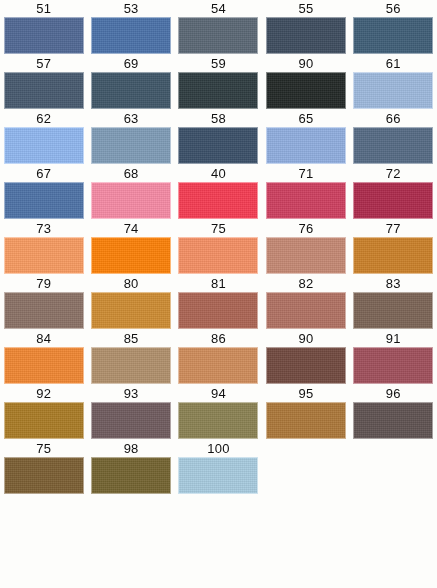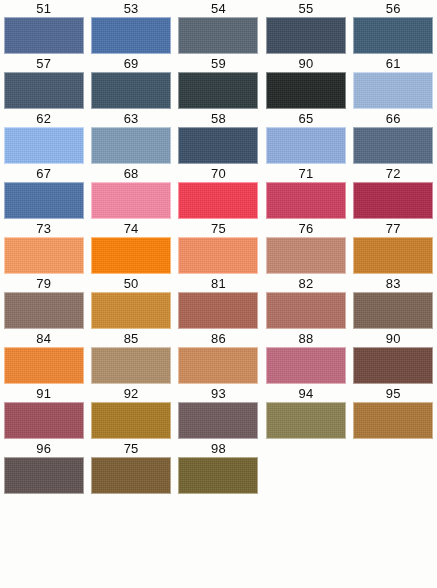--- a/index.html
+++ b/index.html
@@ -130,21 +130,21 @@
     </div>
     <div class="cell">
       <div class="swatch-label">67</div>
       <div class="swatch" style="background-color: rgb(77, 114, 166);"></div>
     </div>
     <div class="cell">
       <div class="swatch-label">68</div>
       <div class="swatch" style="background-color: rgb(245, 137, 164);"></div>
     </div>
     <div class="cell">
-      <div class="swatch-label">70</div>
+      <div class="swatch-label">40</div>
       <div class="swatch" style="background-color: rgb(245, 60, 82);"></div>
     </div>
     <div class="cell">
       <div class="swatch-label">71</div>
       <div class="swatch" style="background-color: rgb(205, 63, 95);"></div>
     </div>
     <div class="cell">
       <div class="swatch-label">72</div>
       <div class="swatch" style="background-color: rgb(173, 42, 76);"></div>
     </div>
@@ -166,21 +166,21 @@
     </div>
     <div class="cell">
       <div class="swatch-label">77</div>
       <div class="swatch" style="background-color: rgb(202, 128, 41);"></div>
     </div>
     <div class="cell">
       <div class="swatch-label">79</div>
       <div class="swatch" style="background-color: rgb(138, 113, 101);"></div>
     </div>
     <div class="cell">
-      <div class="swatch-label">50</div>
+      <div class="swatch-label">80</div>
       <div class="swatch" style="background-color: rgb(205, 139, 50);"></div>
     </div>
     <div class="cell">
       <div class="swatch-label">81</div>
       <div class="swatch" style="background-color: rgb(171, 100, 83);"></div>
     </div>
     <div class="cell">
       <div class="swatch-label">82</div>
       <div class="swatch" style="background-color: rgb(176, 113, 98);"></div>
     </div>
@@ -194,24 +194,20 @@
     </div>
     <div class="cell">
       <div class="swatch-label">85</div>
       <div class="swatch" style="background-color: rgb(176, 143, 107);"></div>
     </div>
     <div class="cell">
       <div class="swatch-label">86</div>
       <div class="swatch" style="background-color: rgb(206, 139, 90);"></div>
     </div>
     <div class="cell">
-      <div class="swatch-label">88</div>
-      <div class="swatch" style="background-color: rgb(192, 106, 127);"></div>
-    </div>
-    <div class="cell">
       <div class="swatch-label">90</div>
       <div class="swatch" style="background-color: rgb(113, 73, 63);"></div>
     </div>
     <div class="cell">
       <div class="swatch-label">91</div>
       <div class="swatch" style="background-color: rgb(160, 79, 91);"></div>
     </div>
     <div class="cell">
       <div class="swatch-label">92</div>
       <div class="swatch" style="background-color: rgb(169, 123, 37);"></div>
@@ -232,14 +228,18 @@
       <div class="swatch-label">96</div>
       <div class="swatch" style="background-color: rgb(95, 82, 81);"></div>
     </div>
     <div class="cell">
       <div class="swatch-label">75</div>
       <div class="swatch" style="background-color: rgb(123, 94, 51);"></div>
     </div>
     <div class="cell">
       <div class="swatch-label">98</div>
       <div class="swatch" style="background-color: rgb(115, 99, 48);"></div>
+    </div>
+    <div class="cell">
+      <div class="swatch-label">100</div>
+      <div class="swatch" style="background-color: rgb(167, 202, 222);"></div>
     </div>
   </div>
 
 </body></html>

